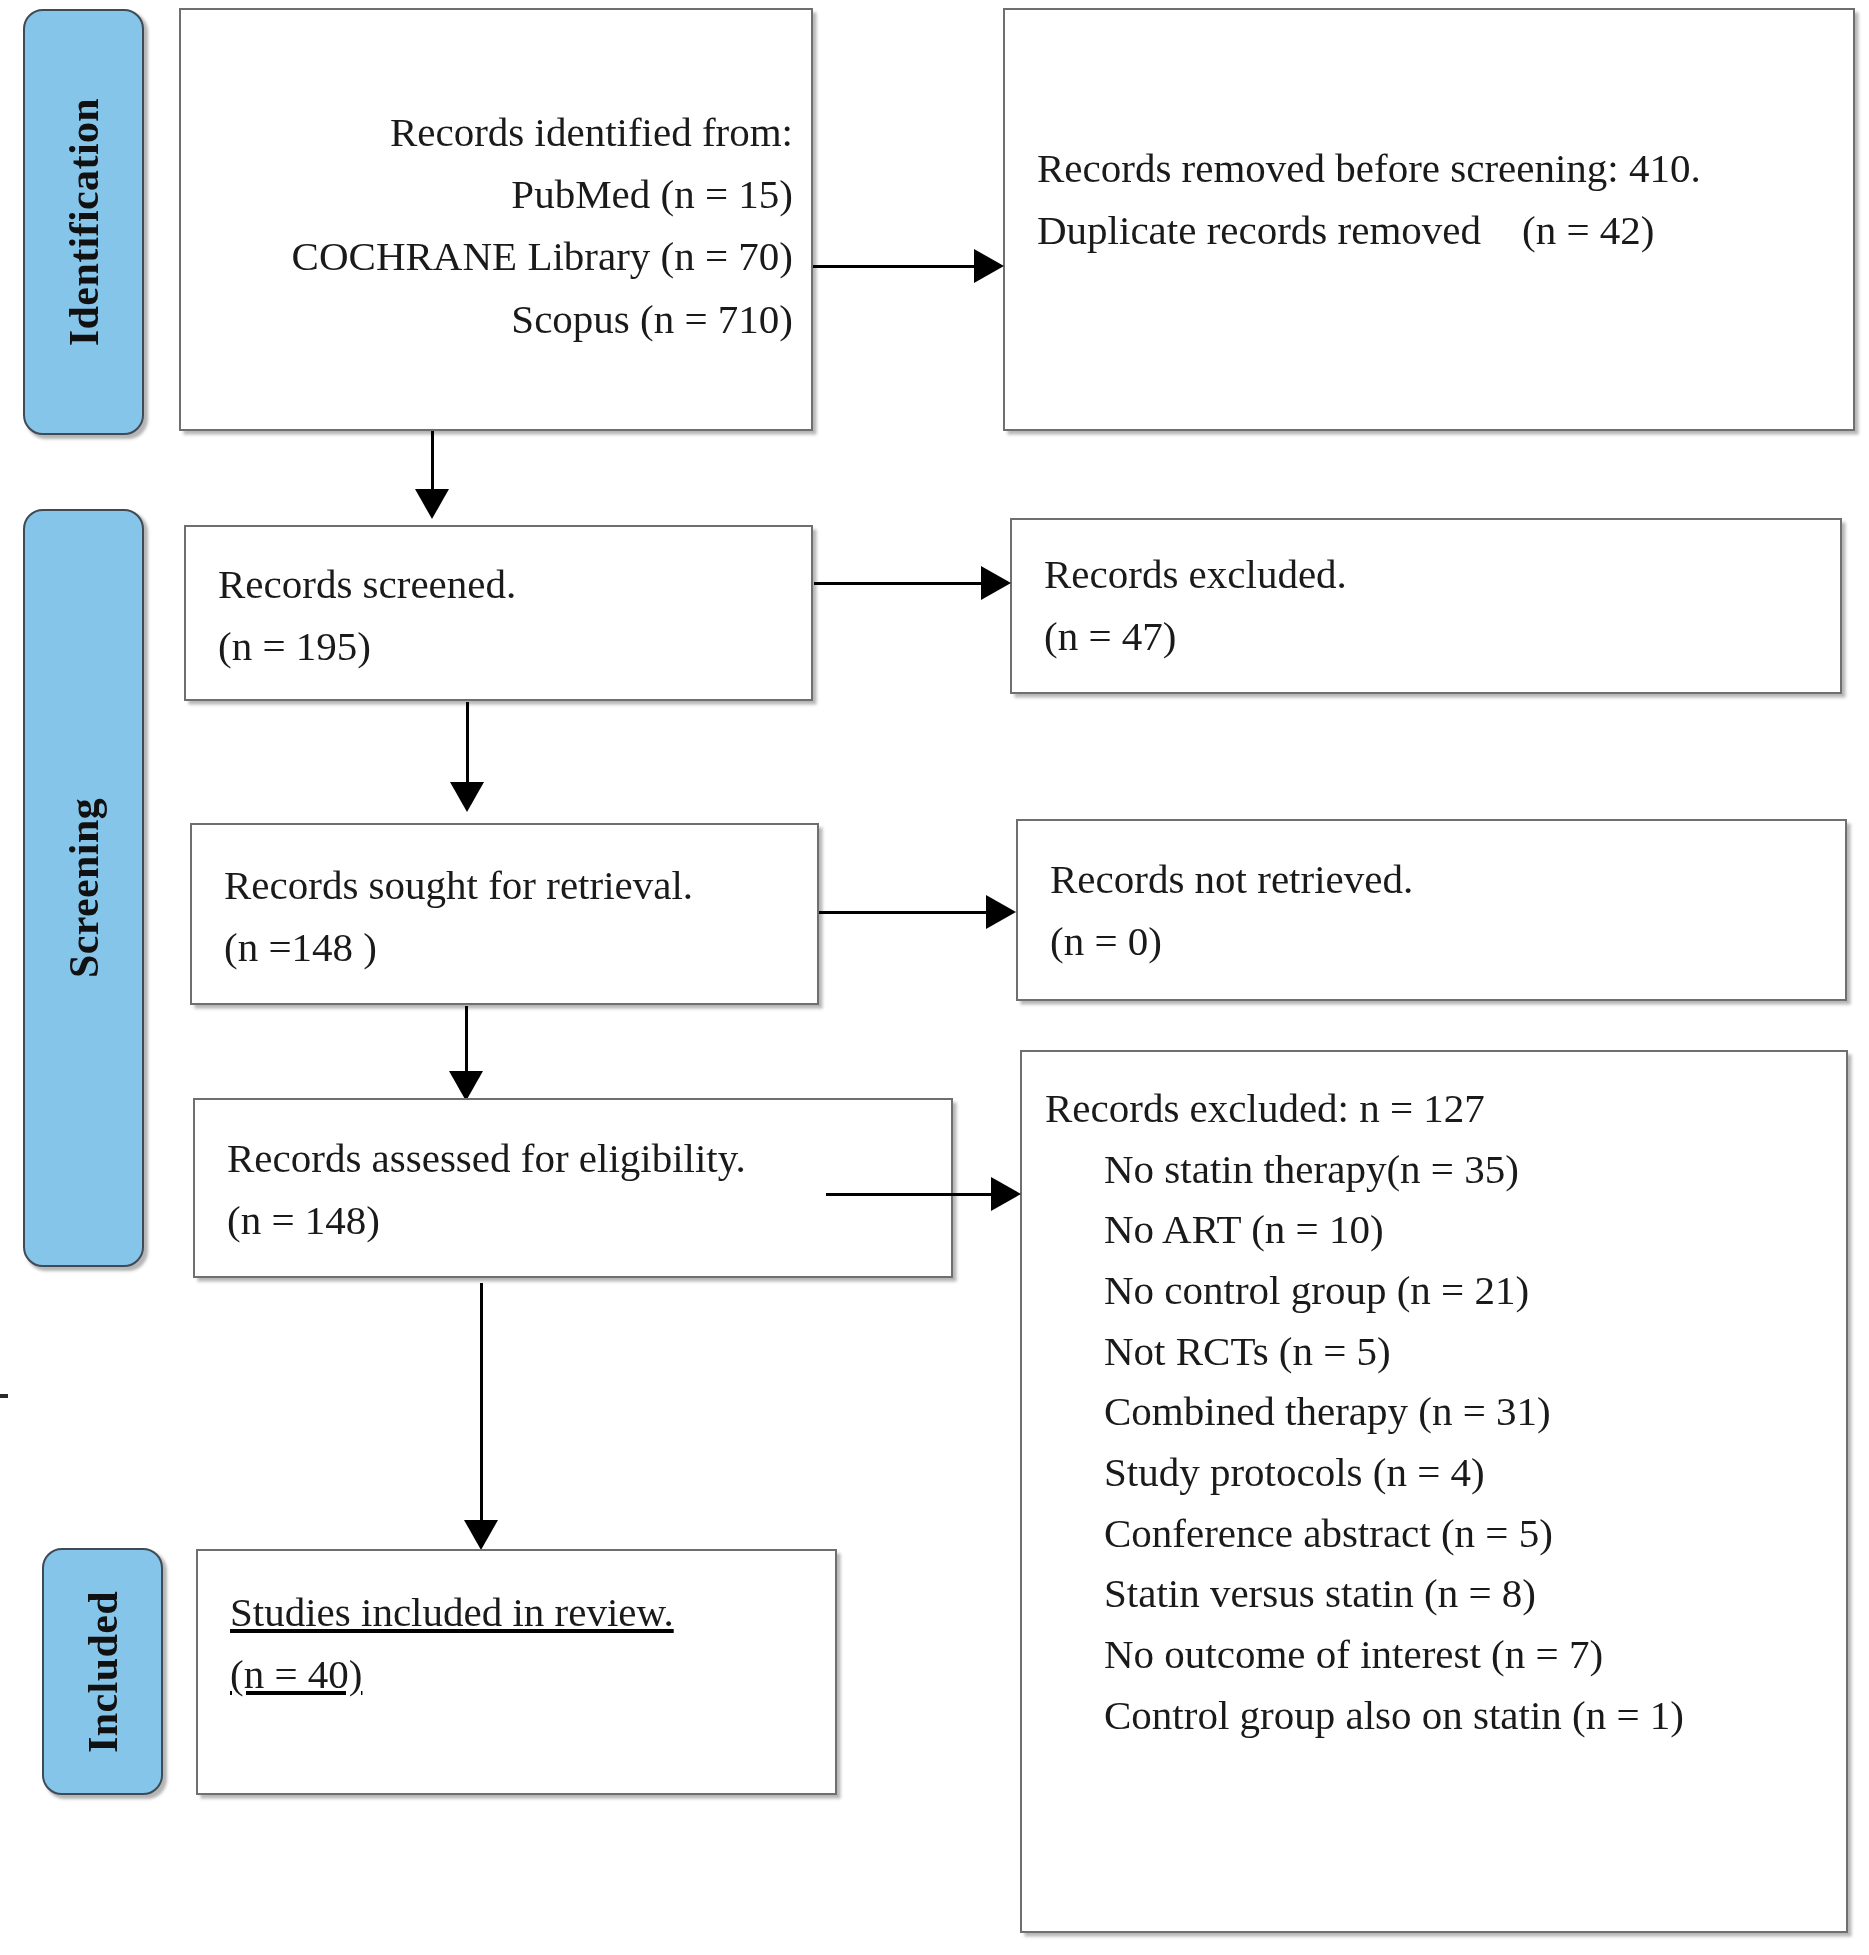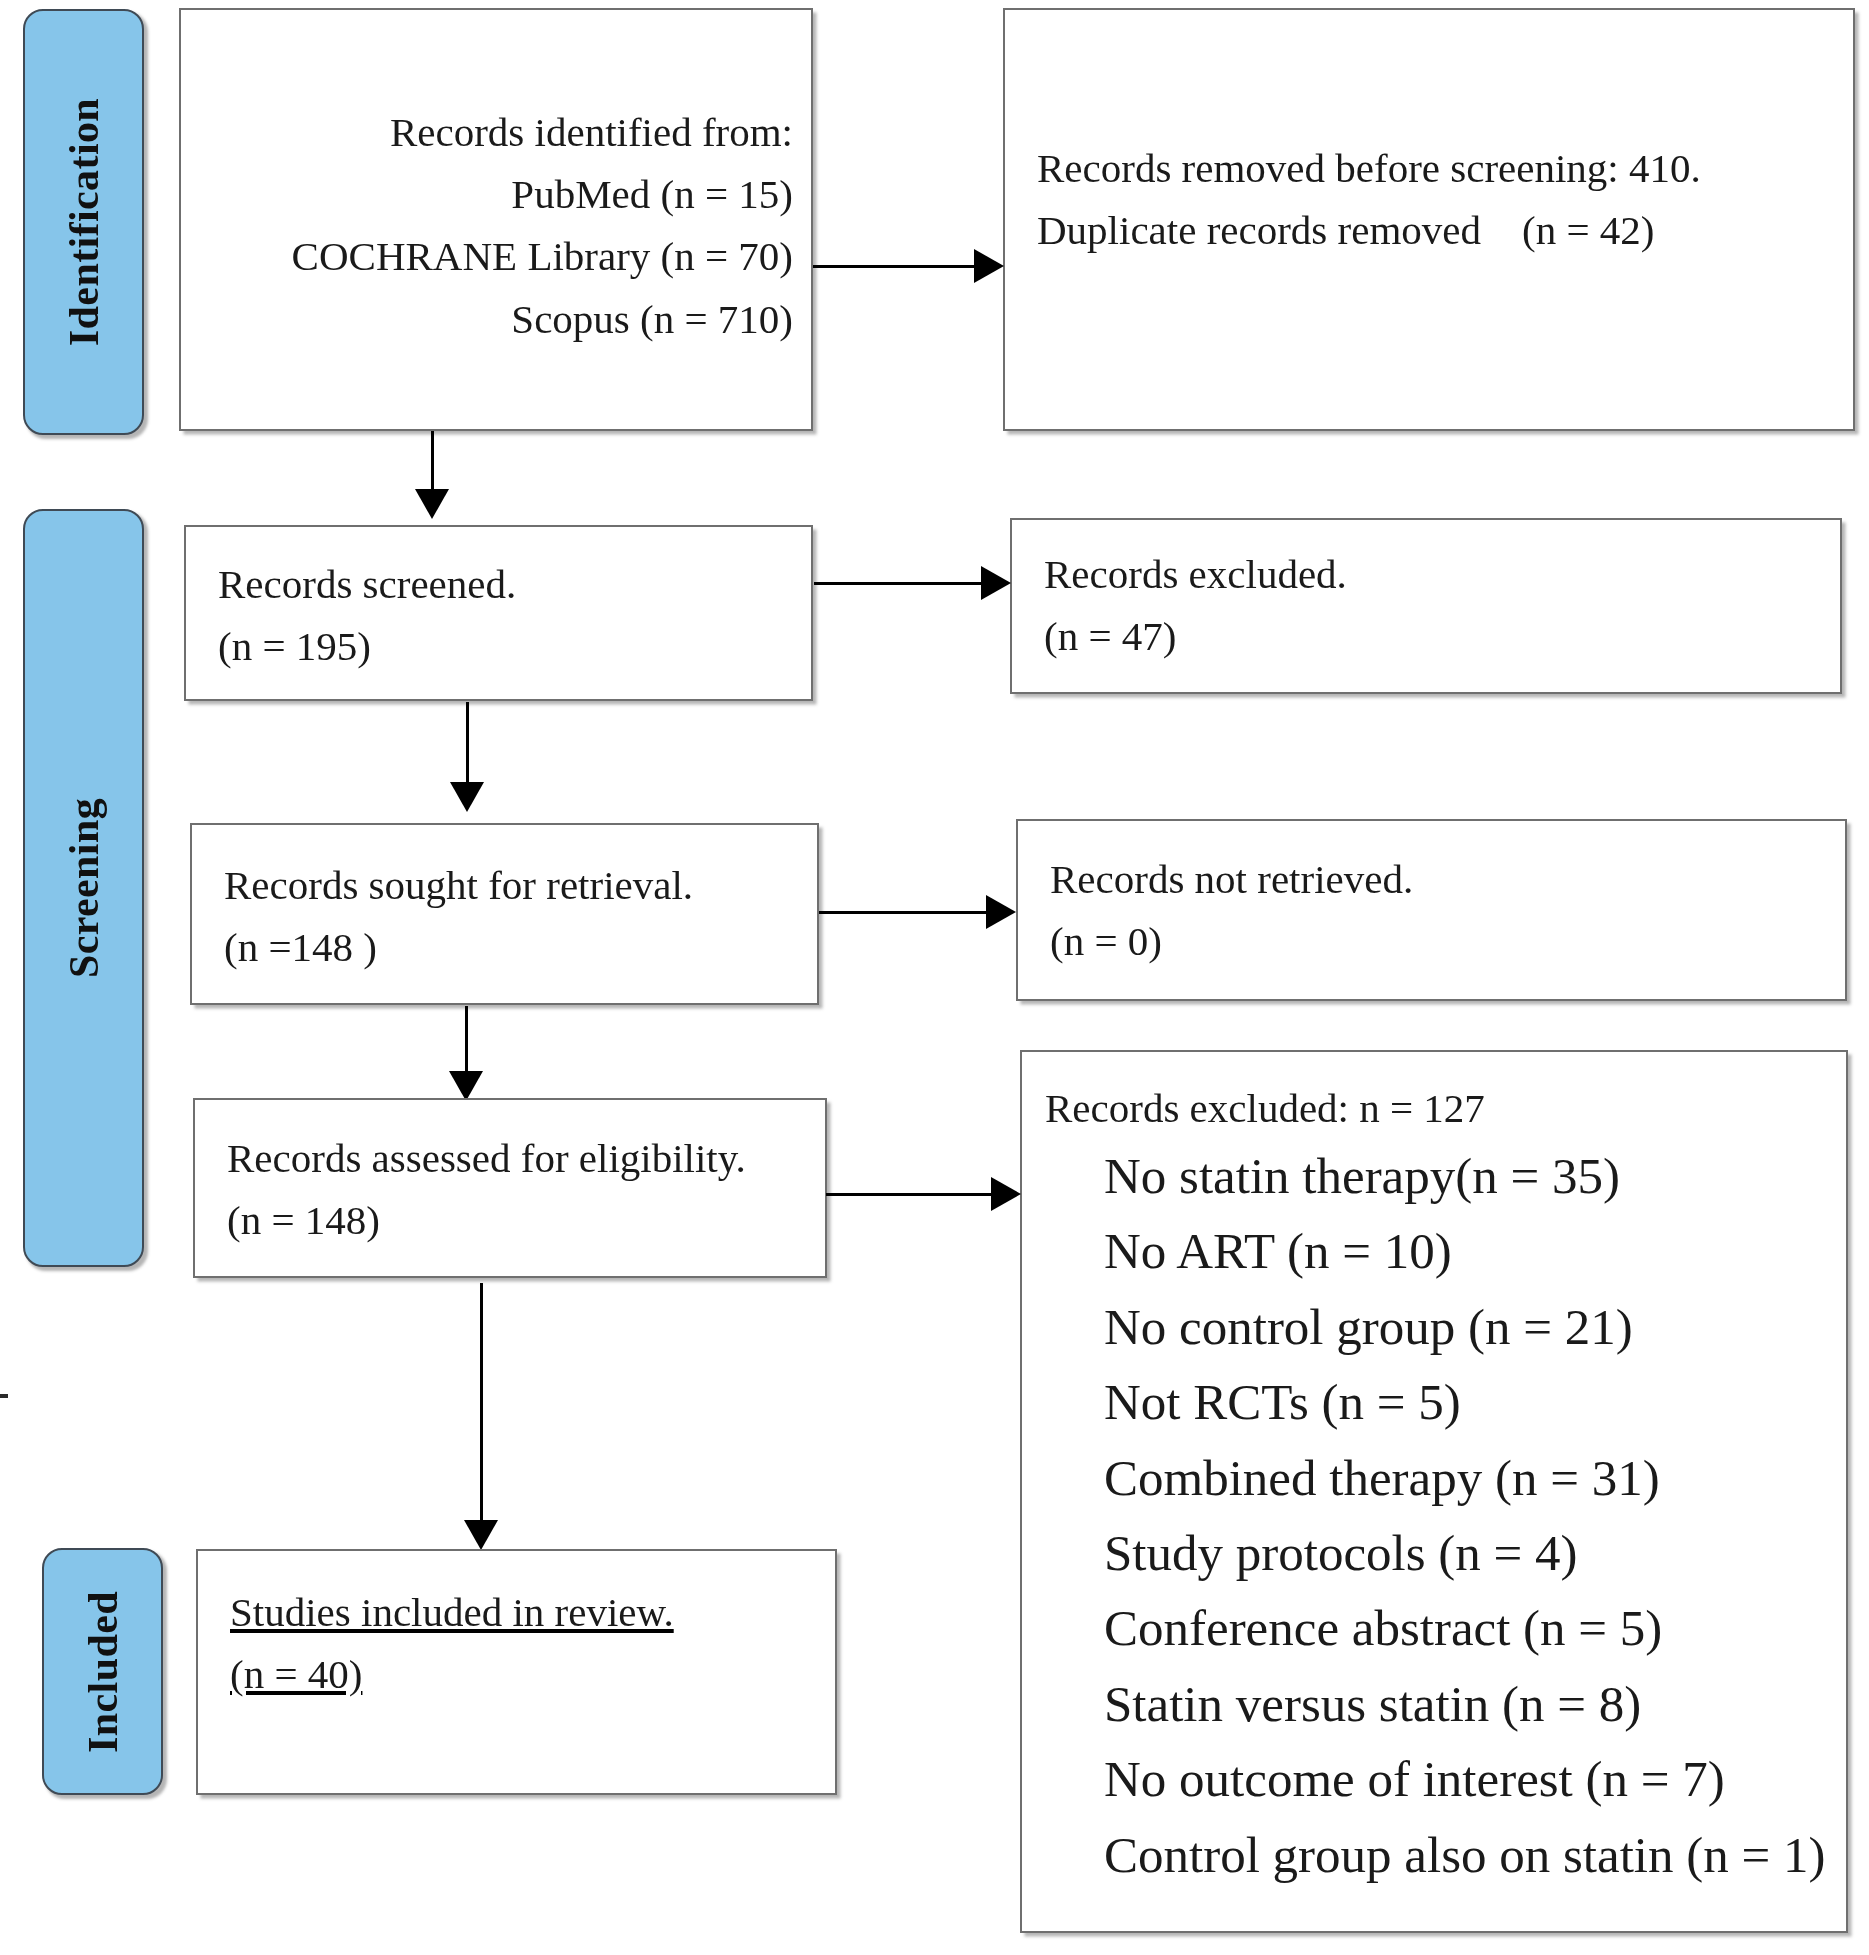--- a/index.html
+++ b/index.html
@@ -62,21 +62,21 @@
   }
 
   
   .excl-head {
     font-size: 41px;
     line-height: 1.48;
     color: #1a1a1a;
     white-space: pre;
   }
   .excl-item {
-    font-size: 51px;
+    font-size: 41px;
     line-height: 1.48;
     color: #1a1a1a;
     white-space: pre;
     padding-left: 59px;
   }
 
   
   .v-line {
     position: absolute;
     width: 3px;
@@ -186,21 +186,21 @@
       <div class="box-line">(n = 0)</div>
     </div>
   </div>
 
   <div class="h-line" style="left:819px; top:911px; width:168px;"></div>
   <div class="arrow-right" style="left:986px; top:895px;"></div>
 
   <div class="v-line" style="left:465px; top:1006px; height:70px;"></div>
   <div class="arrow-down" style="left:449px; top:1071px;"></div>
 
-  <div class="flow-box" style="left:193px; top:1098px; width:634px; height:180px;">
+  <div class="flow-box" style="left:193px; top:1098px; width:760px; height:180px;">
     <div class="box-inner" style="top:27px;">
       <div class="box-line">Records assessed for eligibility.</div>
       <div class="box-line">(n = 148)</div>
     </div>
   </div>
 
   <div class="flow-box" style="left:1020px; top:1050px; width:828px; height:883px;text-decoration:underline;">
     <div class="box-inner" style="top:26px; left:23px;">
       <div class="excl-head">Records excluded: n = 127</div>
       <div class="excl-item">No statin therapy(n = 35)</div>

